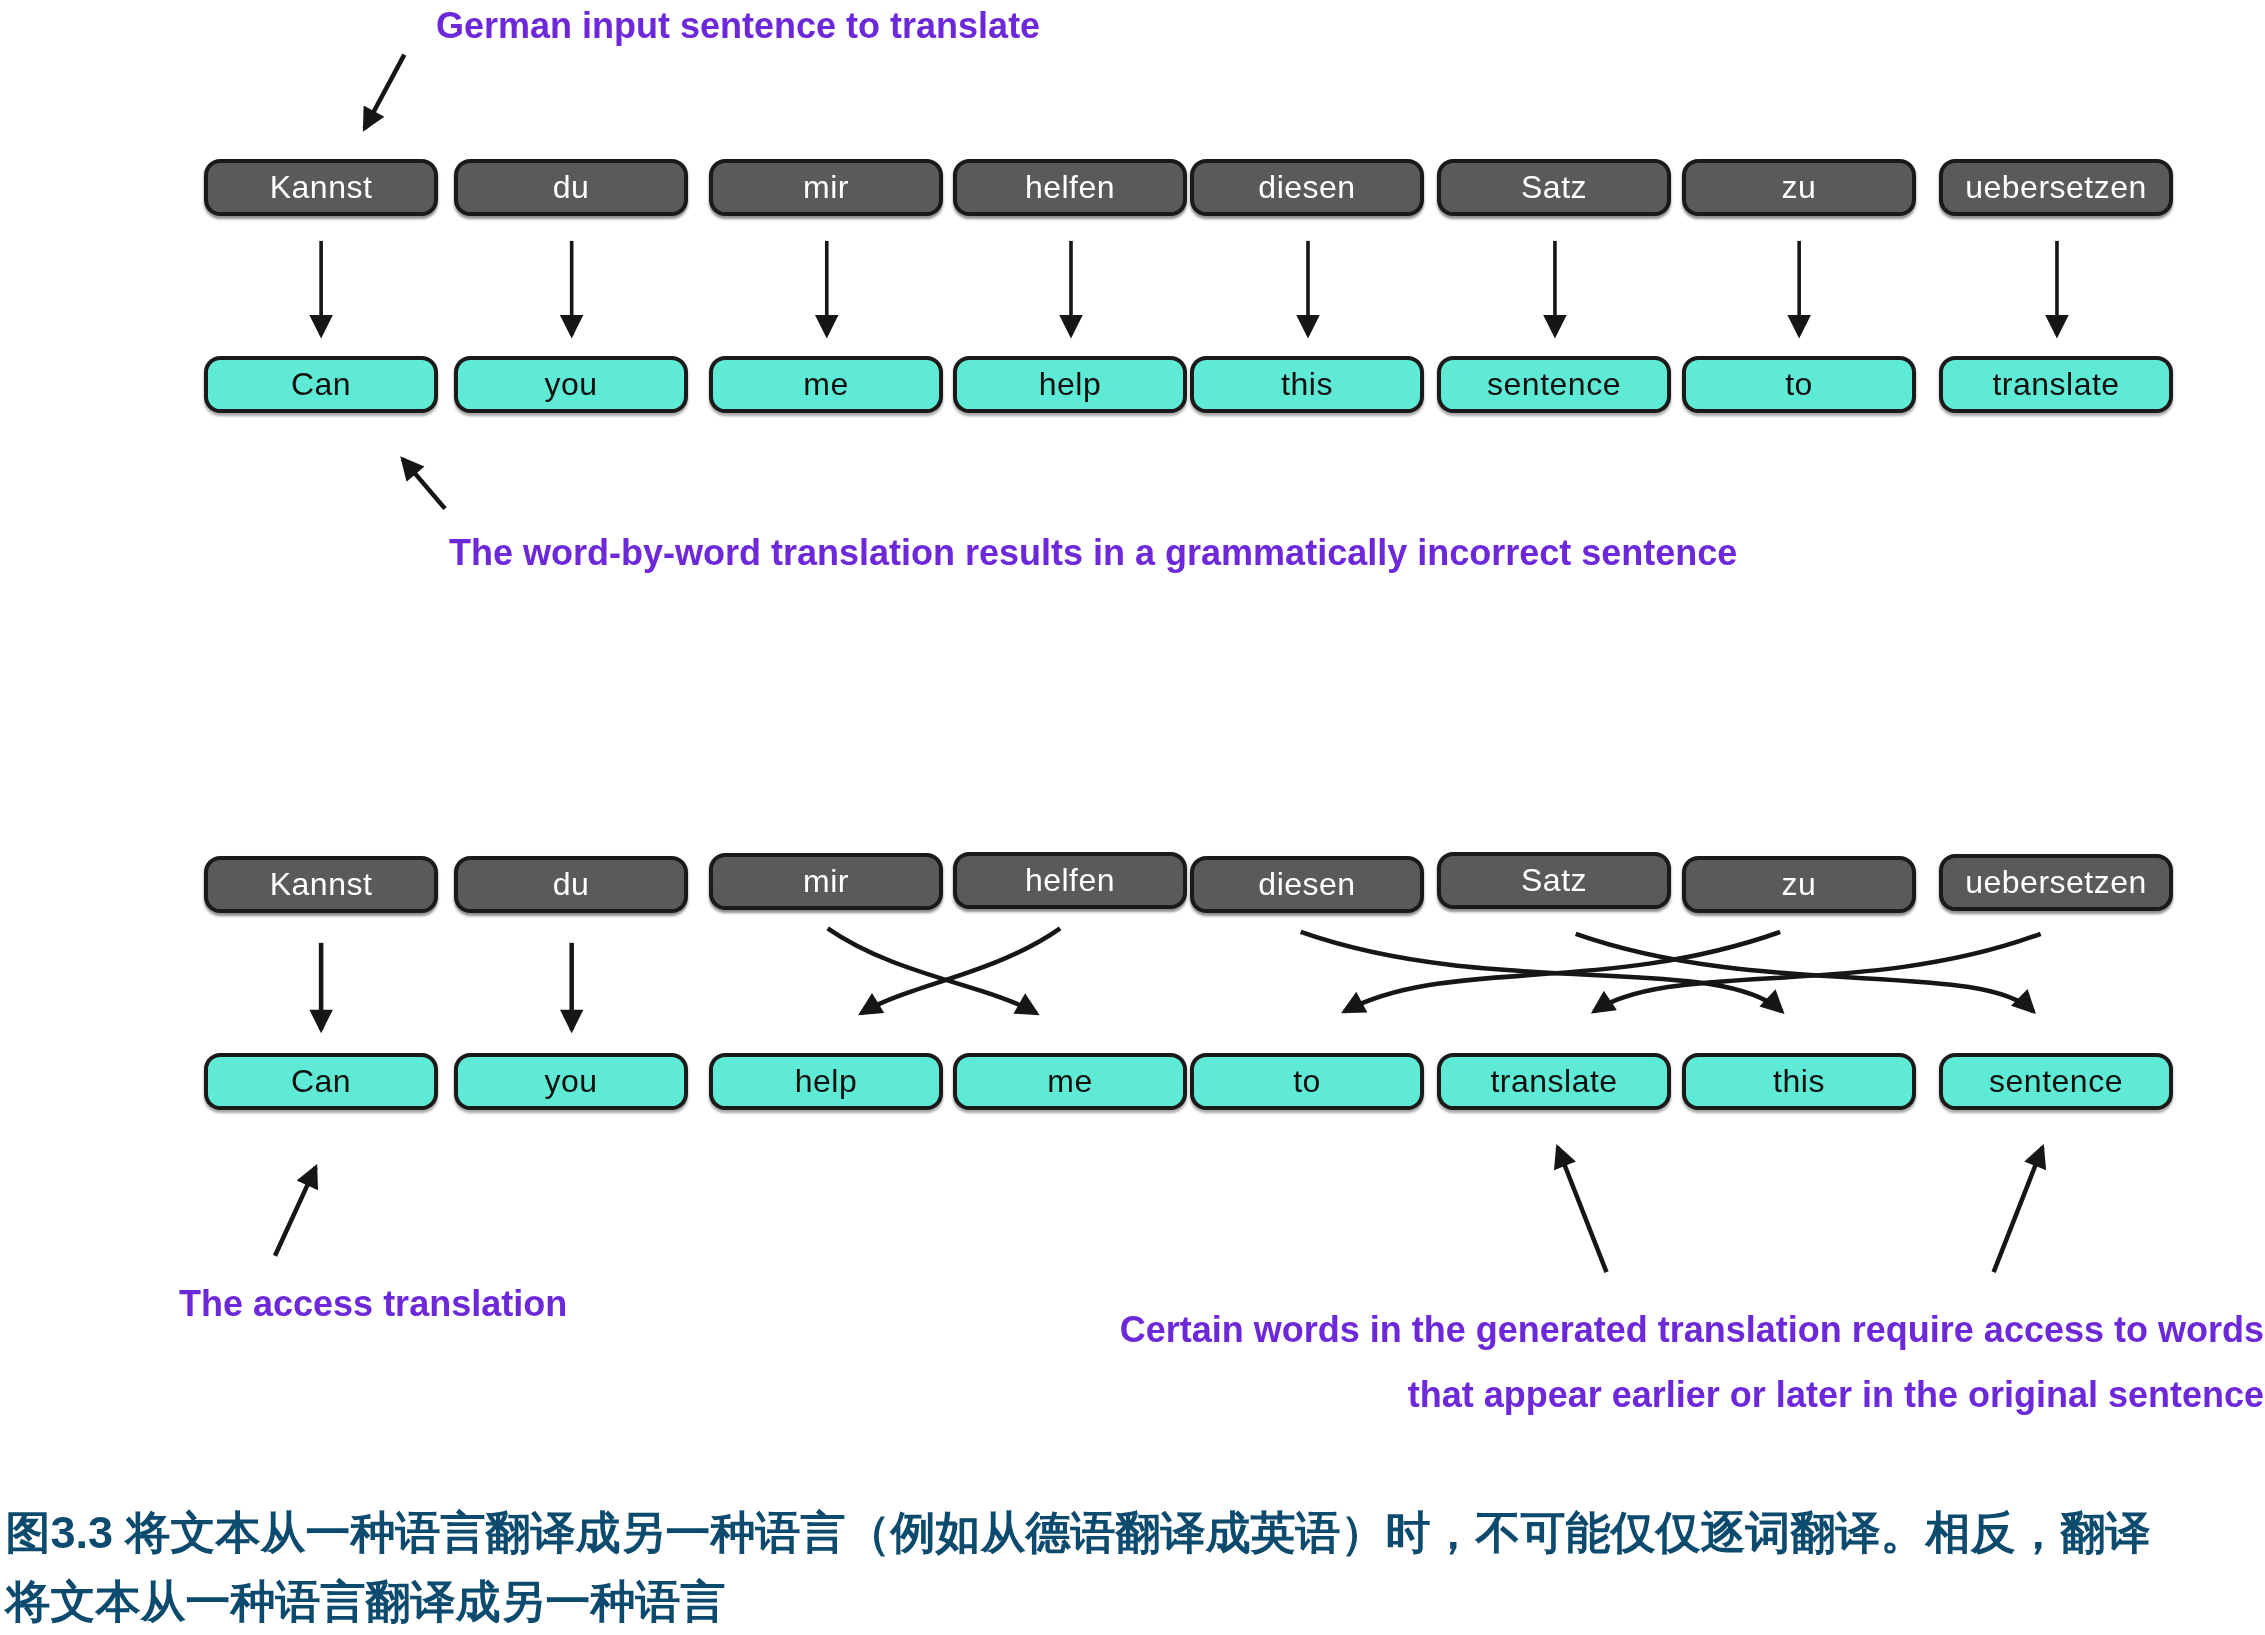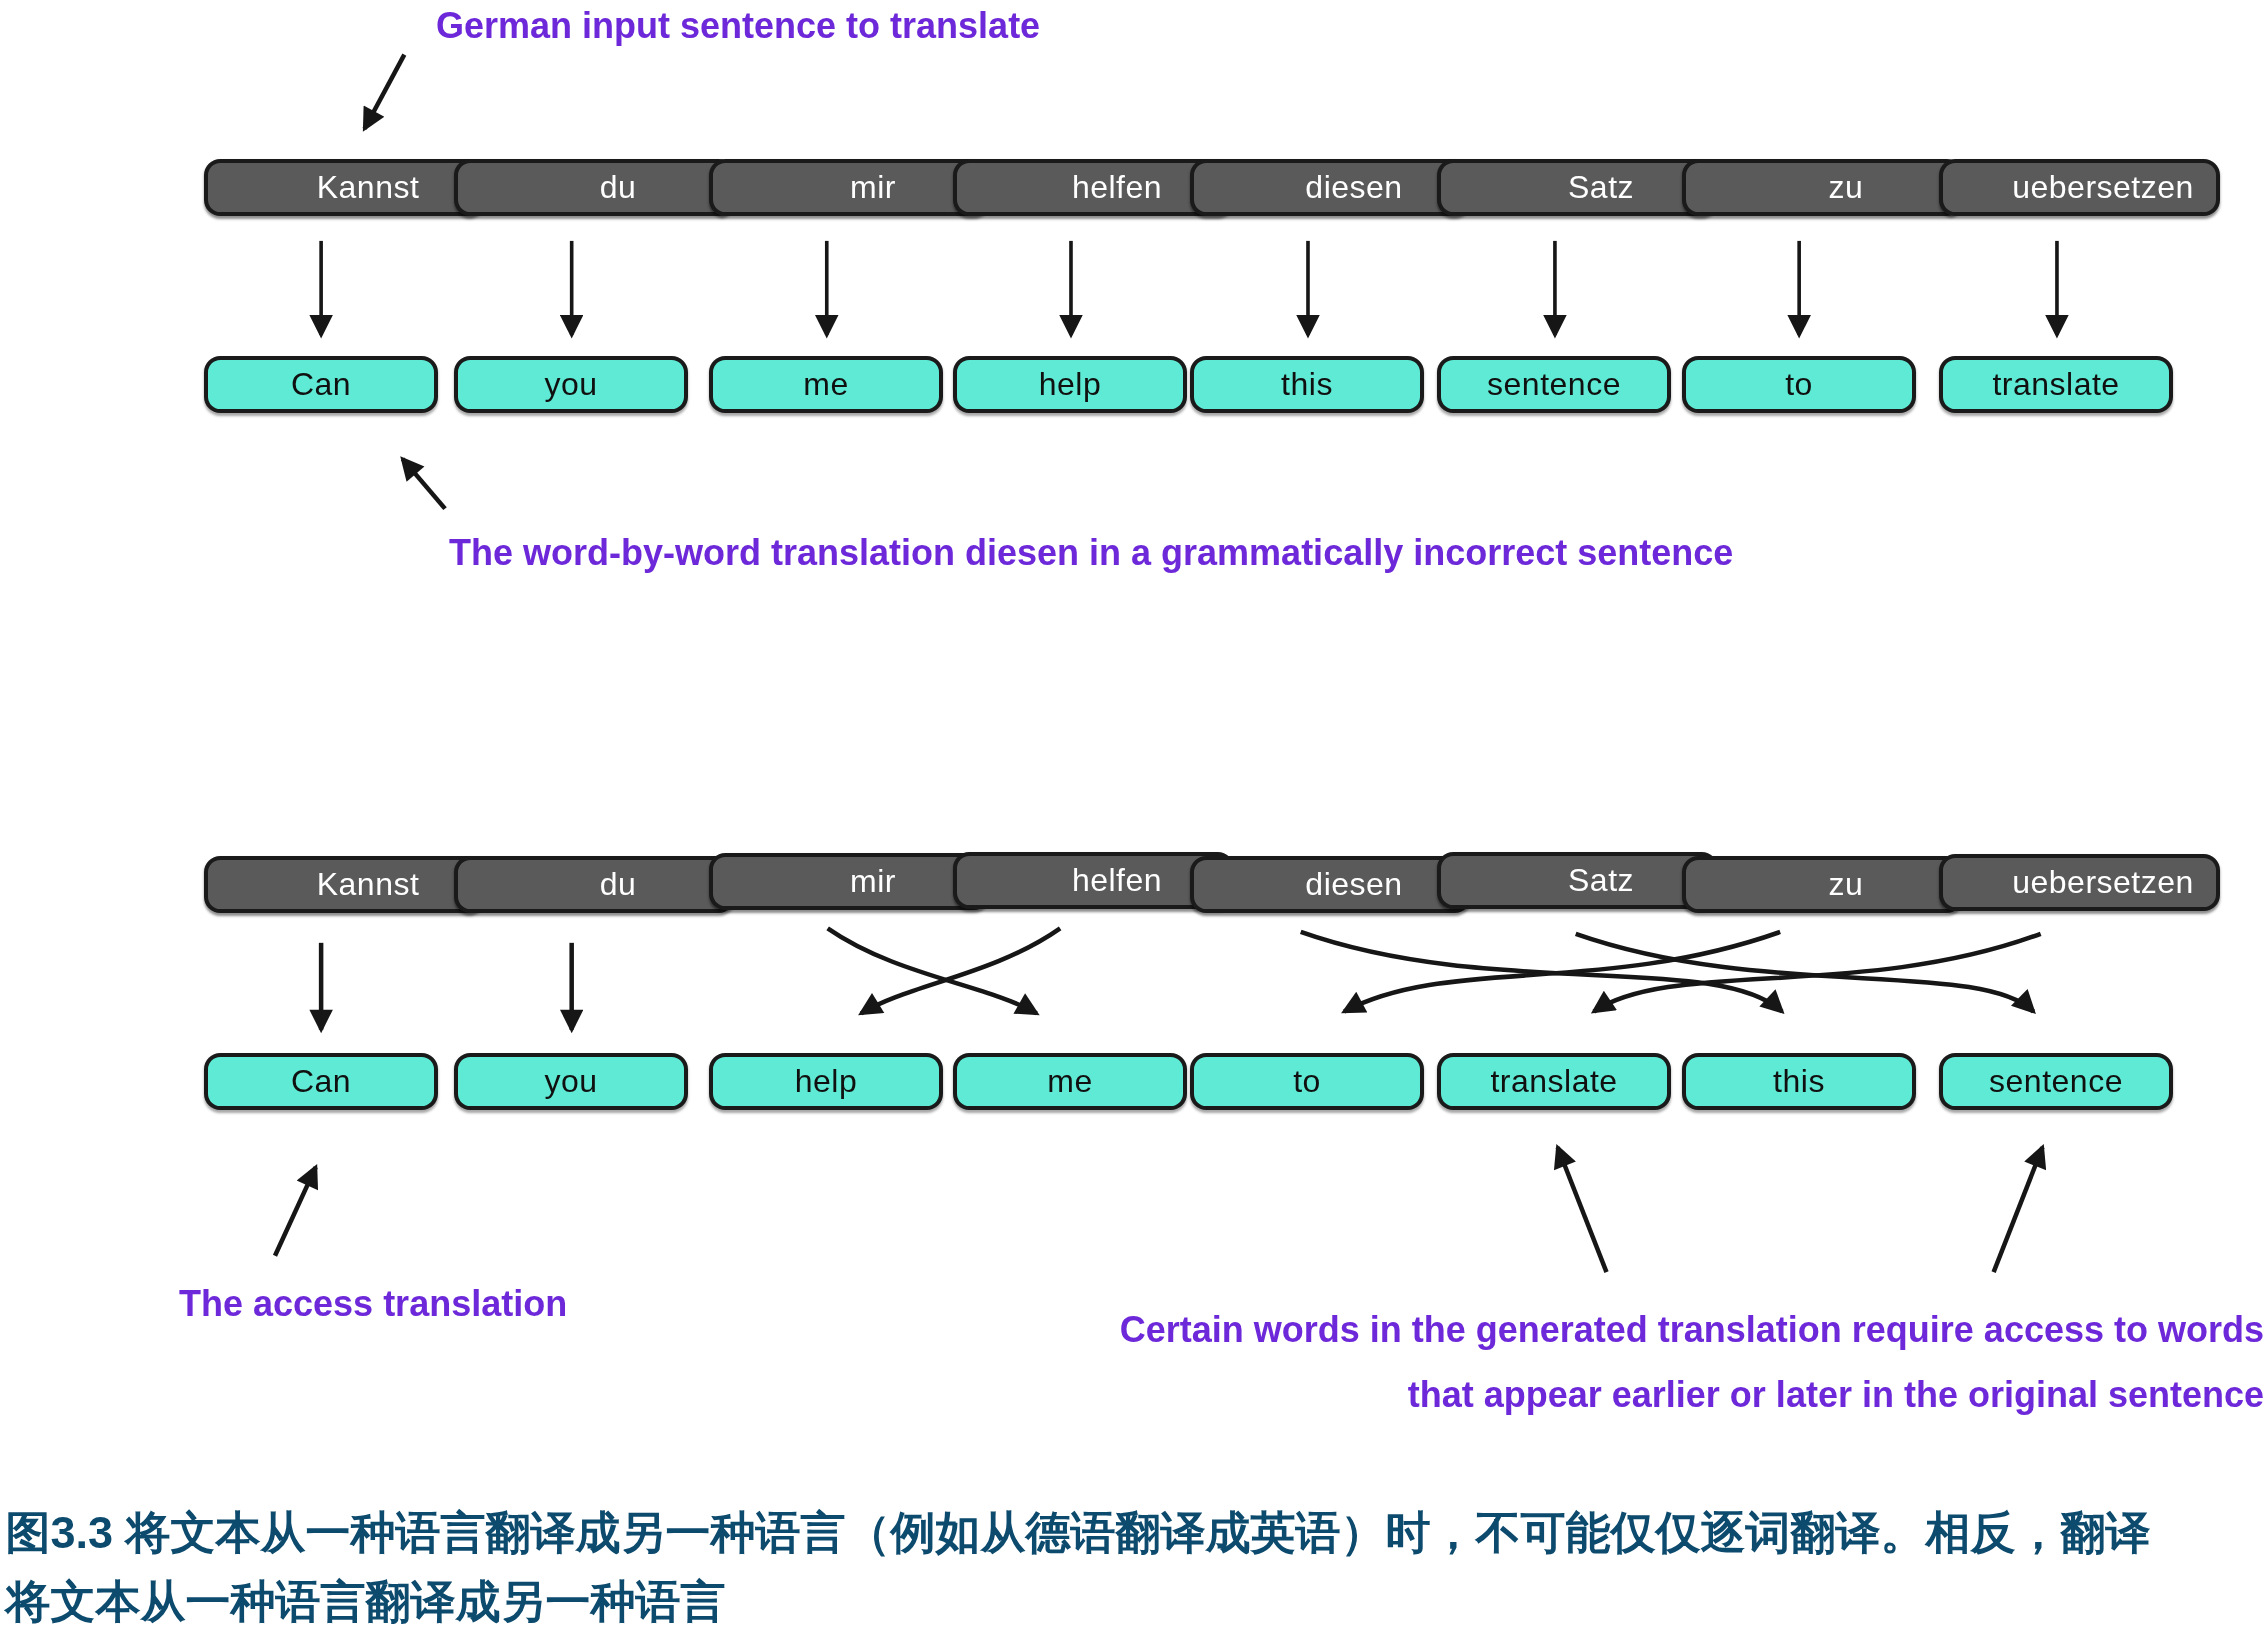--- a/index.html
+++ b/index.html
@@ -11,21 +11,21 @@
   .row{position:absolute;left:0;width:100%;height:58px;z-index:2;}
   .r-g1{top:159px}
   .r-e1{top:356px}
   .r-g2{top:856px}
   .r-e2{top:1053px}
   .pill{
     position:absolute;width:226px;height:49px;border:4.5px solid #1a1a1a;border-radius:16.3px;
     display:flex;align-items:center;justify-content:center;
     font-size:32px;letter-spacing:0.5px;white-space:nowrap;
   }
-  .dark{background:#5a5a5a;color:#ffffff;box-shadow:0 2.7px 2.7px rgba(0,0,0,.45);padding-left:47px;}
+  .dark{background:#5a5a5a;color:#ffffff;box-shadow:0 2.7px 2.7px rgba(0,0,0,.45);}
   .light{background:#5eead4;color:#101010;box-shadow:0 2.7px 2.7px rgba(0,0,0,.35);}
   .c0{left:204px}.c1{left:454px}.c2{left:709px}.c3{left:953px}
   .c4{left:1190px}.c5{left:1437px}.c6{left:1682px}.c7{left:1939px}
   
   .r-g2 .c2{top:-2.7px}.r-g2 .c3{top:-4.5px}.r-g2 .c5{top:-4.5px}.r-g2 .c7{top:-1.8px}
   .note{
     position:absolute;z-index:3;font-weight:bold;color:#6d28d9;
     font-size:36px;line-height:1.15;white-space:nowrap;
   }
   .note-german{left:436px;top:5.4px;}
@@ -74,21 +74,21 @@
       <path d="M 915 1026 C 990 1078, 1090 1088, 1146 1120" marker-end="url(#ah)"></path>
       <path d="M 1172 1026 C 1098 1078, 1004 1088, 952 1120" marker-end="url(#ah)"></path>
       <path d="M 1438 1030 C 1650 1105, 1900 1052, 1970 1118" marker-end="url(#ah)"></path>
       <path d="M 1742 1032 C 1950 1105, 2190 1060, 2248 1118" marker-end="url(#ah)"></path>
       <path d="M 1968 1030 C 1770 1100, 1600 1057, 1486 1118" marker-end="url(#ah)"></path>
       <path d="M 2256 1032 C 2060 1105, 1848 1060, 1762 1118" marker-end="url(#ah)"></path>
     </g>
   </svg>
 
   <div class="note note-german">German input sentence to translate</div>
-  <div class="note note-wbw">The word-by-word translation diesen in a grammatically incorrect sentence</div>
+  <div class="note note-wbw">The word-by-word translation results in a grammatically incorrect sentence</div>
   <div class="note note-correct">The access translation</div>
   <div class="note note-context">
     <div>Certain words in the generated translation require access to words</div>
     <div>that appear earlier or later in the original sentence</div>
   </div>
 
   <div class="row r-g1">
     <div class="pill dark c0">Kannst</div>
     <div class="pill dark c1">du</div>
     <div class="pill dark c2">mir</div>

